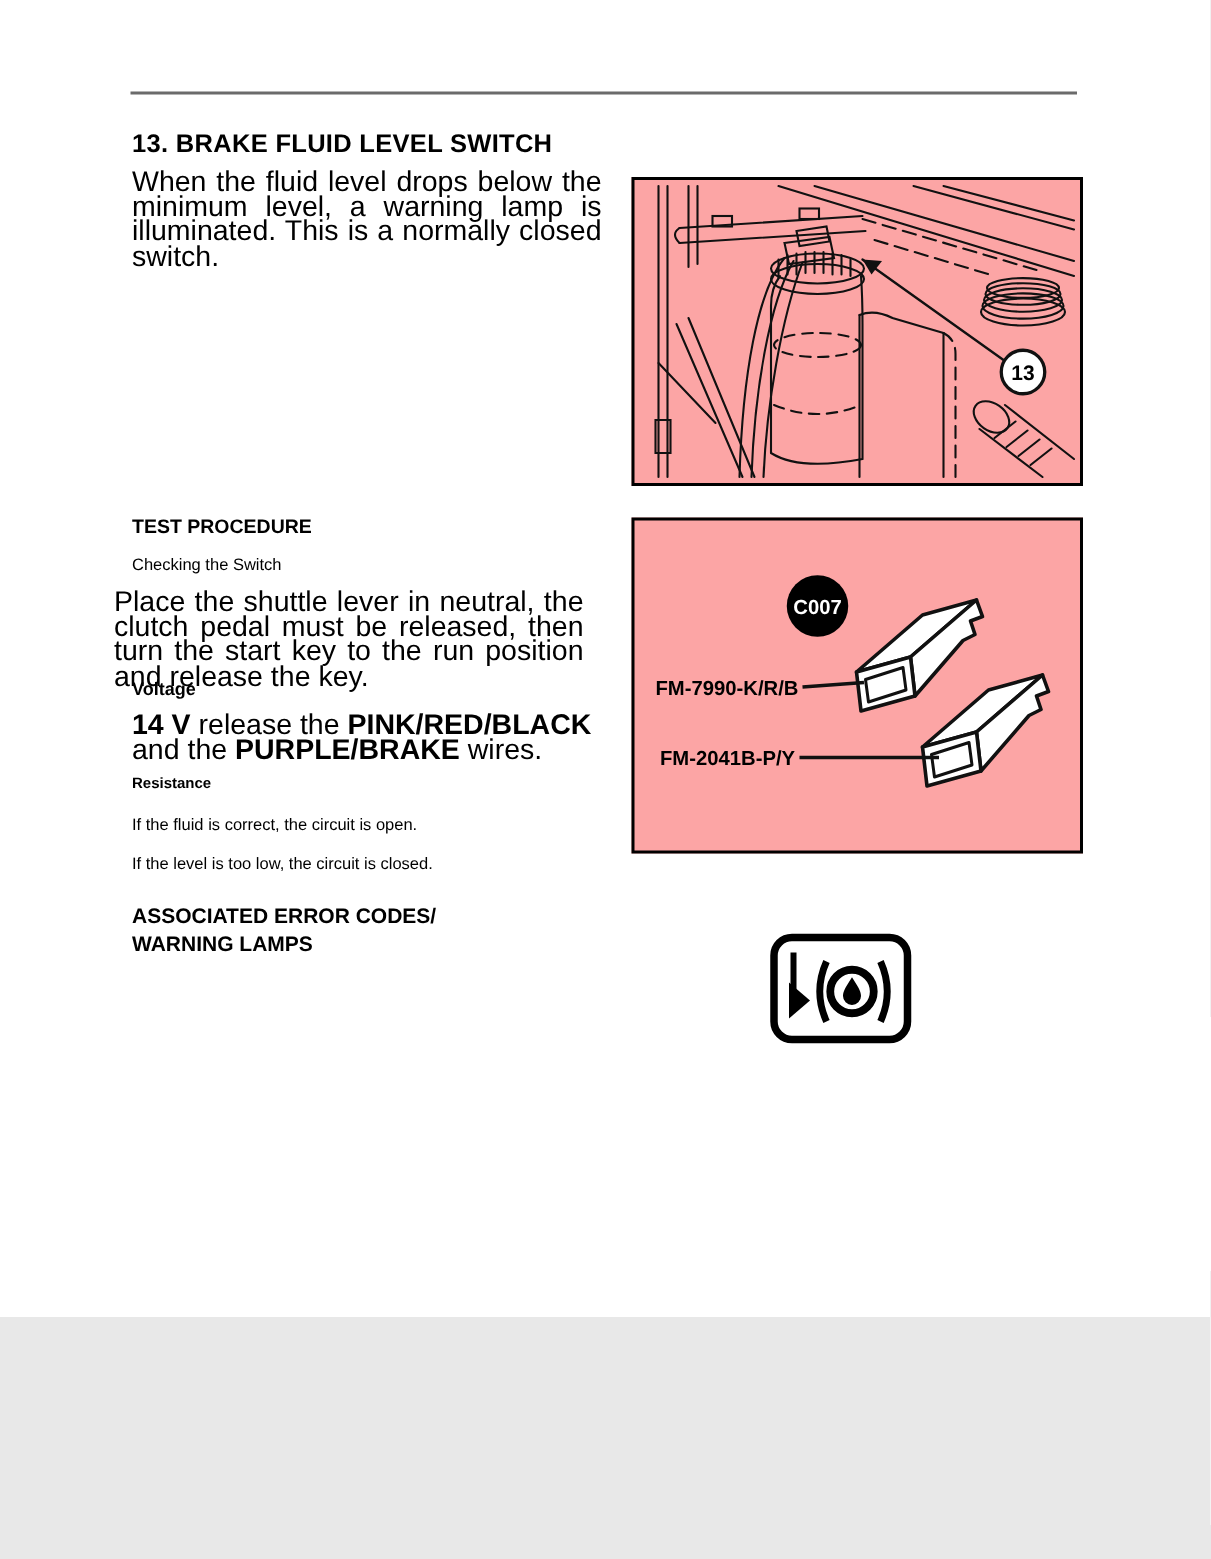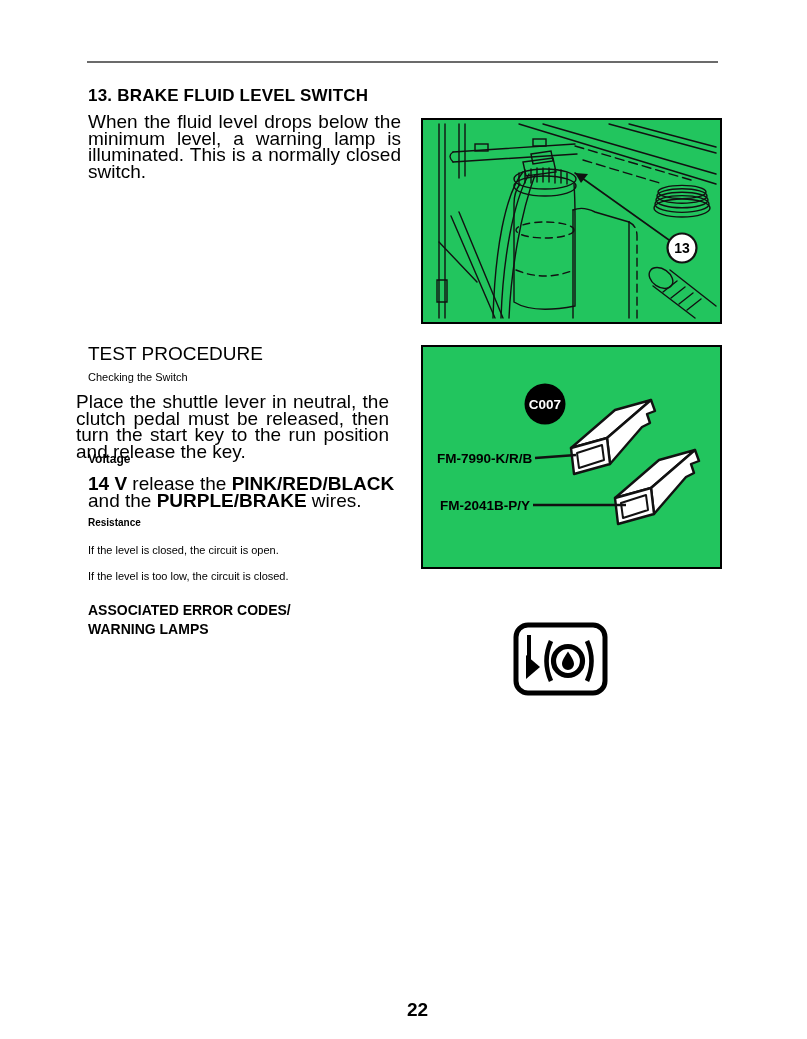--- a/index.html
+++ b/index.html
@@ -1,36 +1,36 @@
 <!DOCTYPE html>
 <html><head>
 <meta charset="utf-8">
 <style>
   html,body{margin:0;padding:0;background:#e8e8e8;}
   .page{
     position:relative;
-    width:807px;height:1039px;
+    width:807px;height:878px;
     background:#ffffff;
     font-family:"Liberation Sans", sans-serif;
     color:#000;
     overflow:hidden;
     margin:0 auto;
   }
   .abs{position:absolute;}
   .rule{left:87px;top:61px;width:631px;height:2px;background:#6b6b6b;}
   .title{left:88px;top:86px;font-size:17px;font-weight:700;letter-spacing:.2px;white-space:nowrap;}
   .title .num{margin-right:5px;}
   .para{width:313px;font-size:19px;line-height:16.5px;}
   .just{text-align:justify;}
   .intro{left:88px;top:114px;}
-  .h2{left:88px;font-size:19px;font-weight:400;}
+  .h2{left:88px;font-size:13px;font-weight:700;}
   .h3{left:88px;font-size:10px;font-weight:700;}
   .plain{left:88px;font-size:11px;line-height:16.5px;}
   .figure{
-    left:421px;width:297px;background:#22c55e;
+    left:421px;width:297px;background:#fca5a5;
     border:2px solid #000;
     text-align:right;
   }
   .fig1{top:118px;height:202px;}
   .fig2{top:345px;height:220px;}
   .warnicon{left:513px;top:622px;width:95px;height:74px;}
   .pagenum{left:0;top:988px;width:807px;text-align:center;text-indent:28px;
     font-size:19px;font-weight:700;margin-top:11px;}
   svg{display:block;}
   svg text{font-family:"Liberation Sans", sans-serif;}
@@ -114,21 +114,21 @@
   </div>
 
   <div class="abs h2" style="top:343px">TEST PROCEDURE</div>
   <div class="abs plain" style="top:369px">Checking the Switch</div>
   <div class="abs para just" style="left:76px;top:394px">Place the shuttle lever in neutral, the clutch pedal must be released, then turn the start key to the run position and release the key.</div>
 
   <div class="abs h3" style="top:452px;font-size:12px">Voltage</div>
   <div class="abs para" style="left:88px;top:476px"><b>14 V</b><span> release the </span><b>PINK/RED/BLACK</b><span> and the </span><b>PURPLE/BRAKE</b><span> wires.</span></div>
 
   <div class="abs h3" style="top:517px">Resistance</div>
-  <div class="abs plain" style="top:542px">If the level is closed, the circuit is open.</div>
+  <div class="abs plain" style="top:542px">If the fluid is correct, the circuit is open.</div>
   <div class="abs plain" style="top:568px">If the level is too low, the circuit is closed.</div>
 
   <div class="abs h3" style="top:601px;font-size:14px;line-height:18.5px">
     <div>ASSOCIATED ERROR CODES/</div>
     <div>WARNING LAMPS</div>
   </div>
 
   <div class="abs figure fig2">
     <svg viewBox="0 0 297 220" width="297" height="220">
       <defs>

